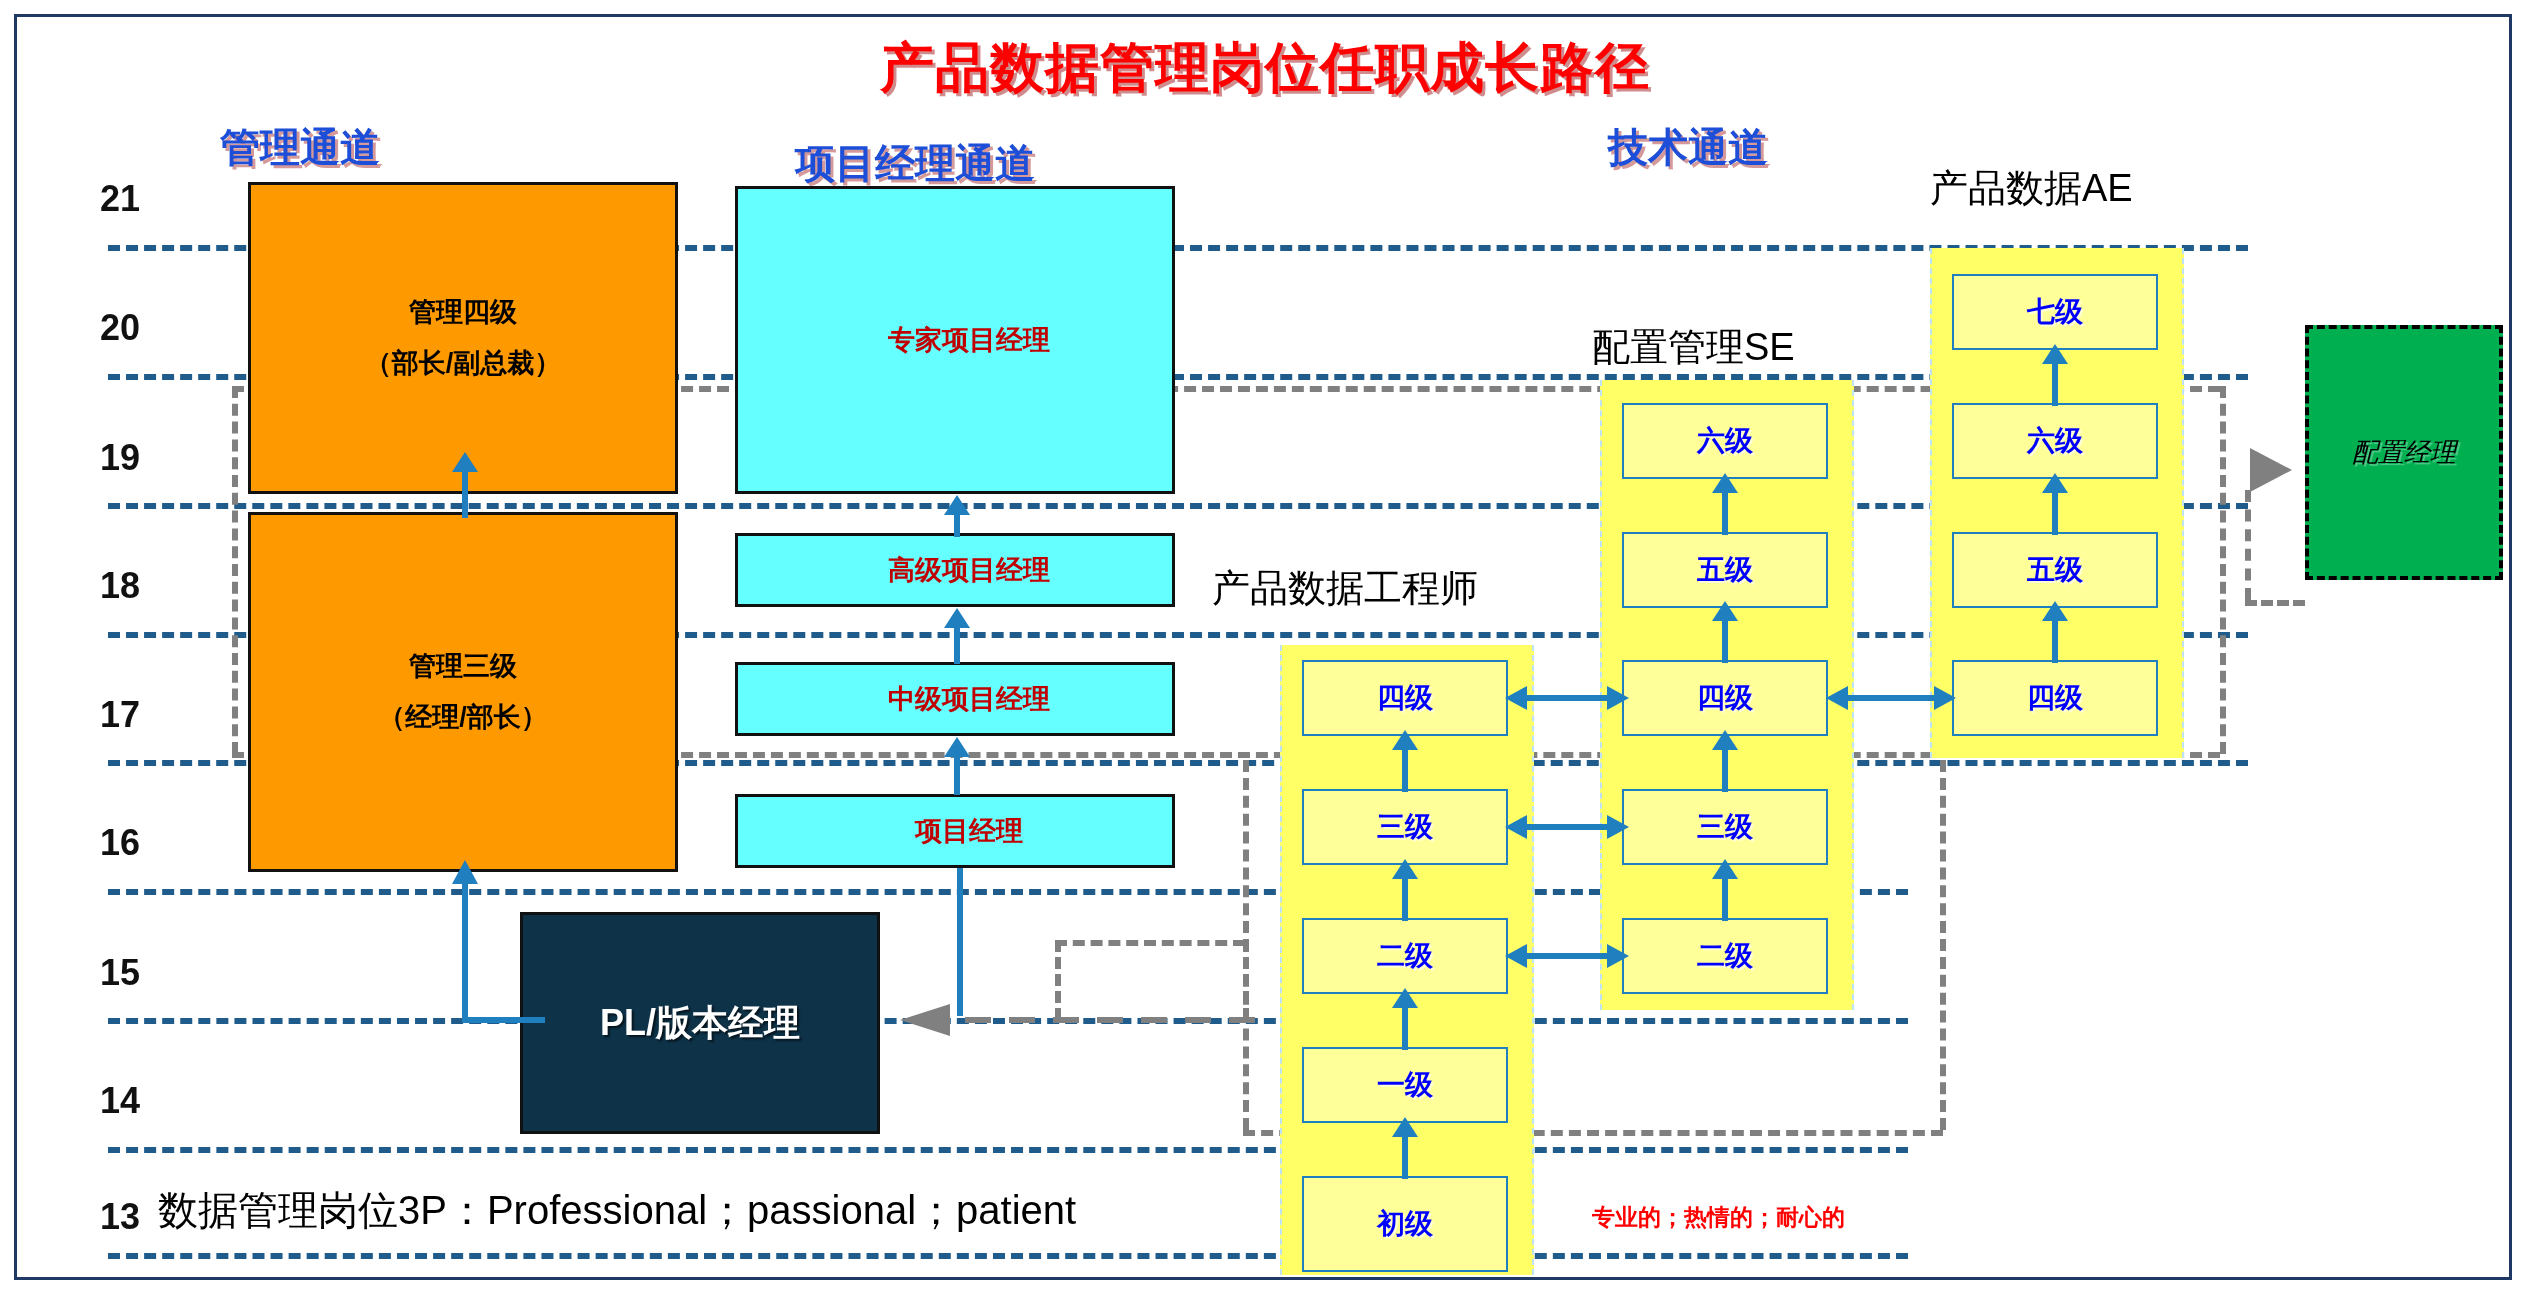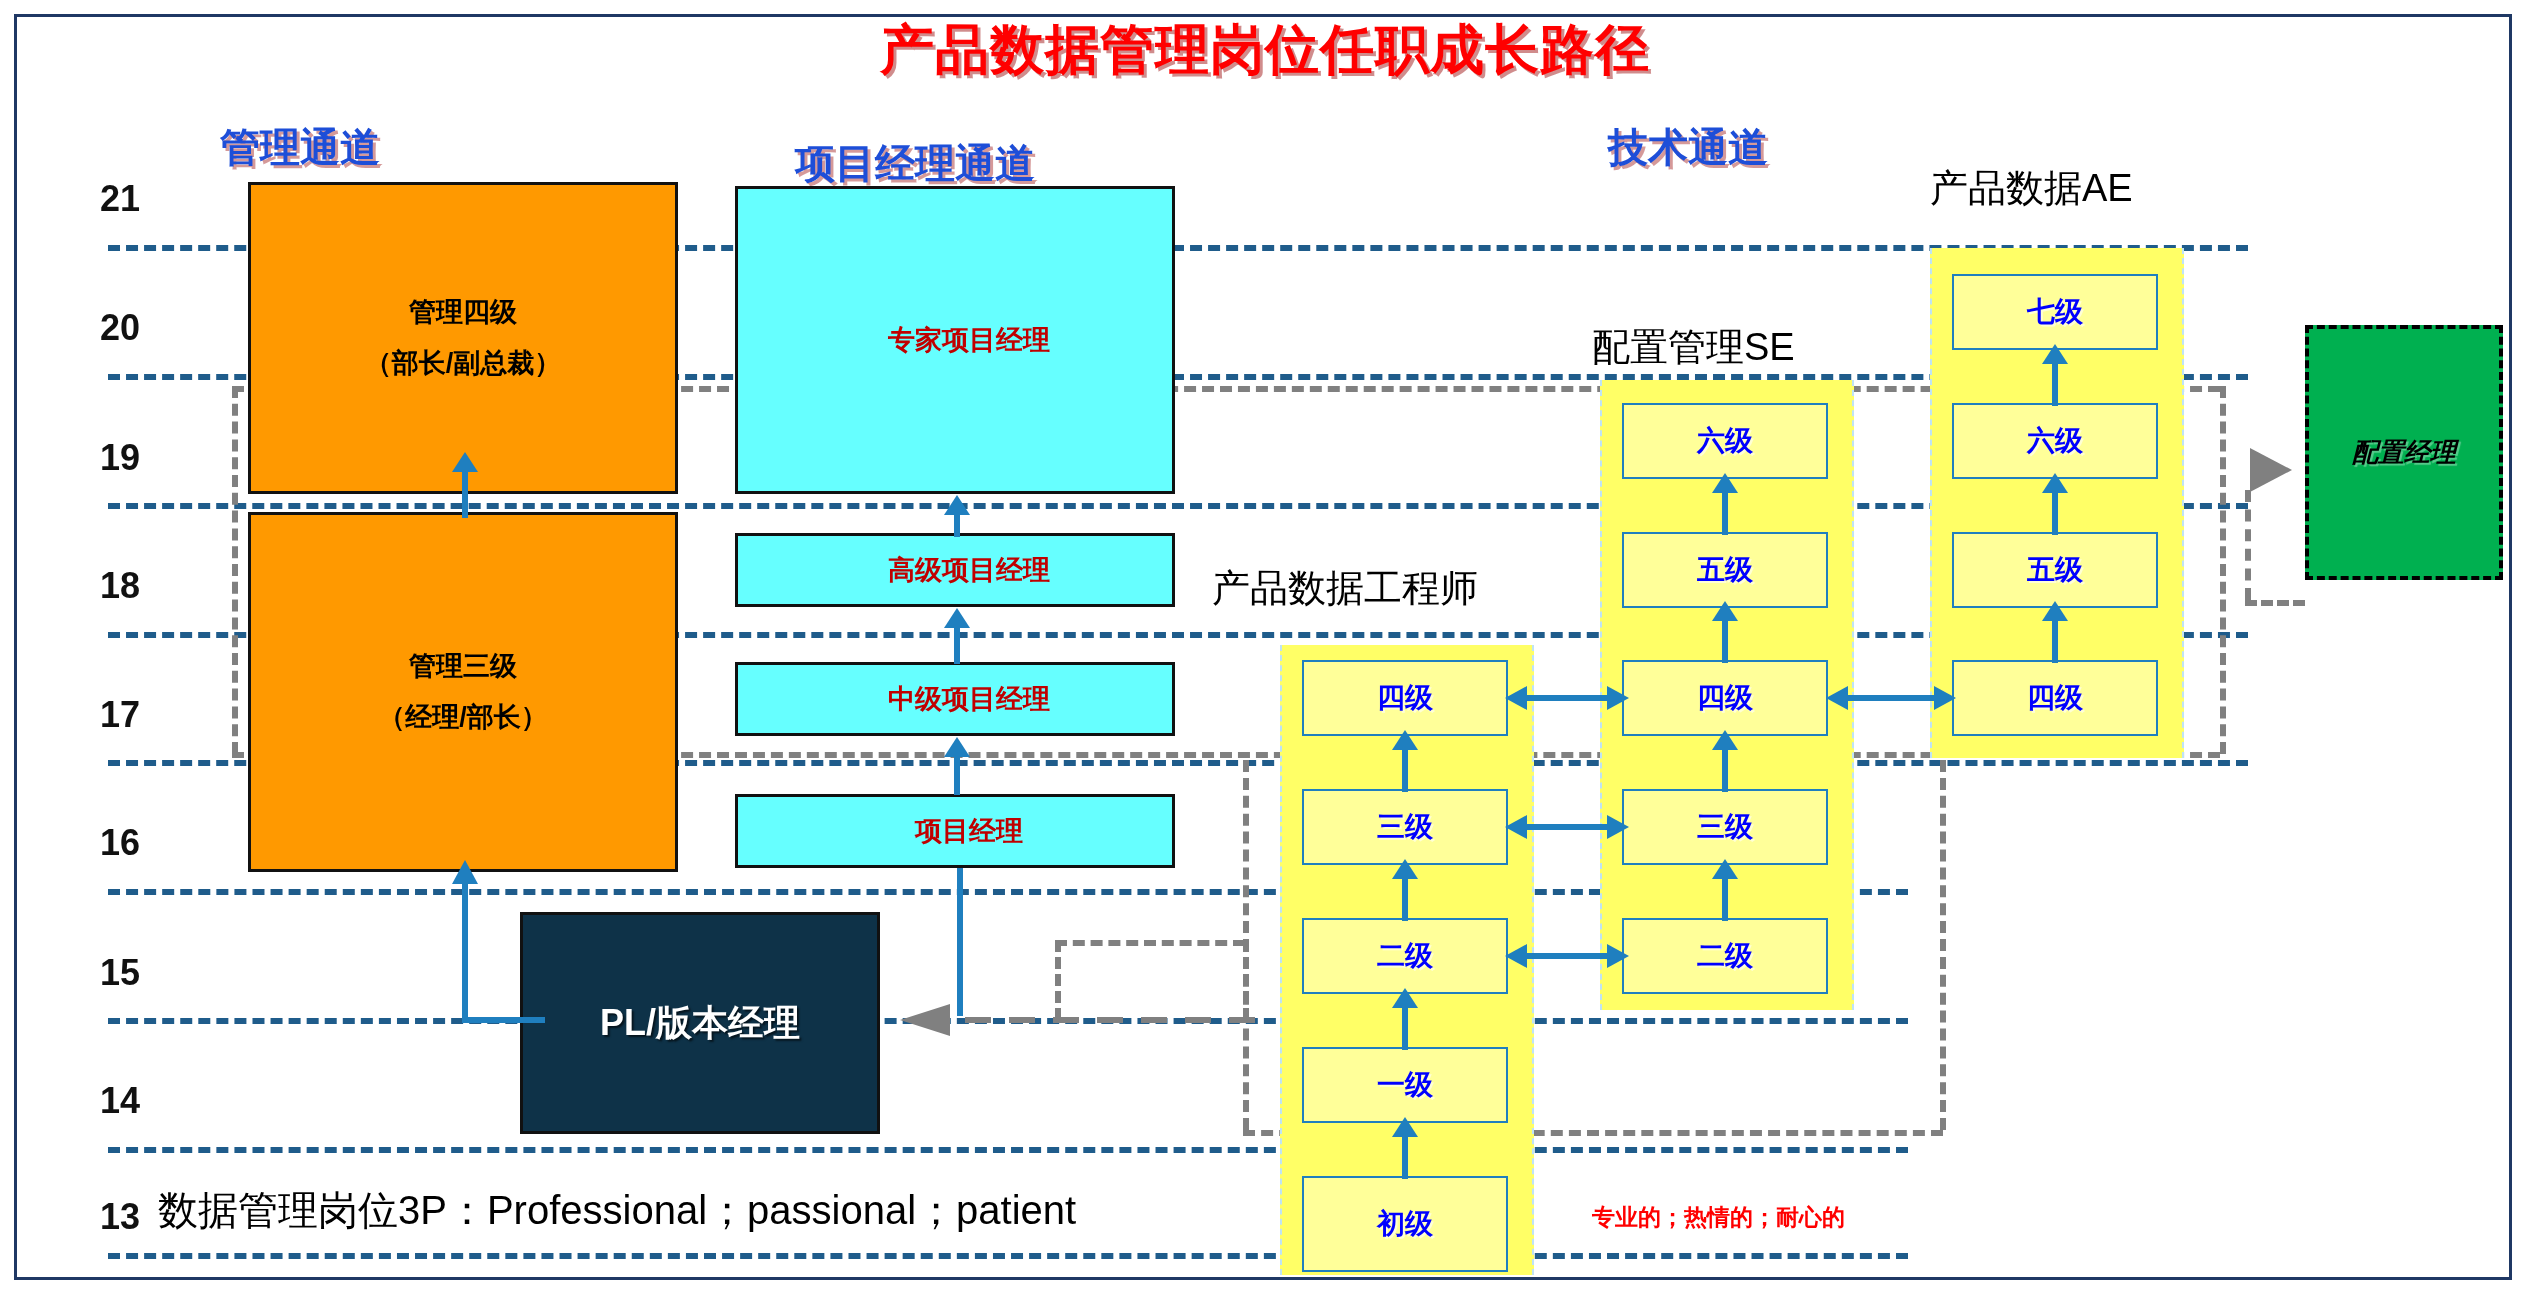--- a/index.html
+++ b/index.html
@@ -1,38 +1,38 @@
 <!DOCTYPE html>
 <html><head>
 <meta charset="utf-8">
 <style>
   html,body{margin:0;padding:0;background:#fff;}
   body{font-family:"Liberation Sans","DejaVu Sans",sans-serif;}
   #stage{position:relative;width:2530px;height:1298px;background:#ffffff;overflow:hidden;}
   .frame{position:absolute;left:14px;top:14px;width:2498px;height:1266px;border:3px solid #1f3864;box-sizing:border-box;}
 
-  .title{position:absolute;left:0;top:14px;width:2530px;text-align:center;
+  .title{position:absolute;left:0;top:32px;width:2530px;text-align:center;
          font-size:54px;font-weight:bold;color:#ff0000;letter-spacing:1px;
          text-shadow:3px 3px 0 rgba(150,0,0,.45);}
   .chan{position:absolute;font-size:40px;font-weight:bold;color:#1d4ed8;
         text-shadow:3px 3px 0 rgba(150,0,0,.40);white-space:nowrap;}
 
   .rownum{position:absolute;font-size:36px;font-weight:bold;color:#111;}
 
   .hline{position:absolute;height:0;border-top:6px dashed #1f5c8b;}
   .vline{position:absolute;width:0;border-left:6px dashed #808080;}
   .ghline{position:absolute;height:0;border-top:6px dashed #808080;}
 
   .box{position:absolute;box-sizing:border-box;display:flex;flex-direction:column;
        align-items:center;justify-content:center;text-align:center;}
   .mgmt{background:#FF9900;border:3px solid #111;color:#000;font-weight:bold;font-size:27px;line-height:1.9;}
   .pm{background:#66FFFF;border:3px solid #111;color:#C00000;font-weight:bold;font-size:27px;padding-left:28px;}
   .pl{background:#0E3248;border:3px solid #111;color:#fff;font-weight:bold;font-size:36px;
       text-shadow:2px 2px 2px rgba(0,0,0,.6);}
-  .green{background:#00B050;border:4px dashed #000;color:#000;font-weight:bold;font-style:italic;font-size:26px;
+  .green{background:#00B050;border:4px dashed #000;color:#000;font-weight:normal;font-style:italic;font-size:26px;
          text-shadow:2px 2px 1px rgba(255,255,255,.35);}
 
   .band{position:absolute;background:#FFFF66;border-left:2px dashed #bfe3f5;border-right:2px dashed #bfe3f5;}
   .lvl{position:absolute;background:#FFFF99;border:2px solid #1f7fbf;box-sizing:border-box;
        display:flex;align-items:center;justify-content:center;
        color:#0000FF;font-weight:bold;font-size:28px;
        text-shadow:2px 2px 0 rgba(255,255,255,.6);}
 
   .grouplbl{position:absolute;font-size:38px;color:#000;white-space:nowrap;}
   .footer{position:absolute;font-size:40px;color:#000;white-space:nowrap;}

